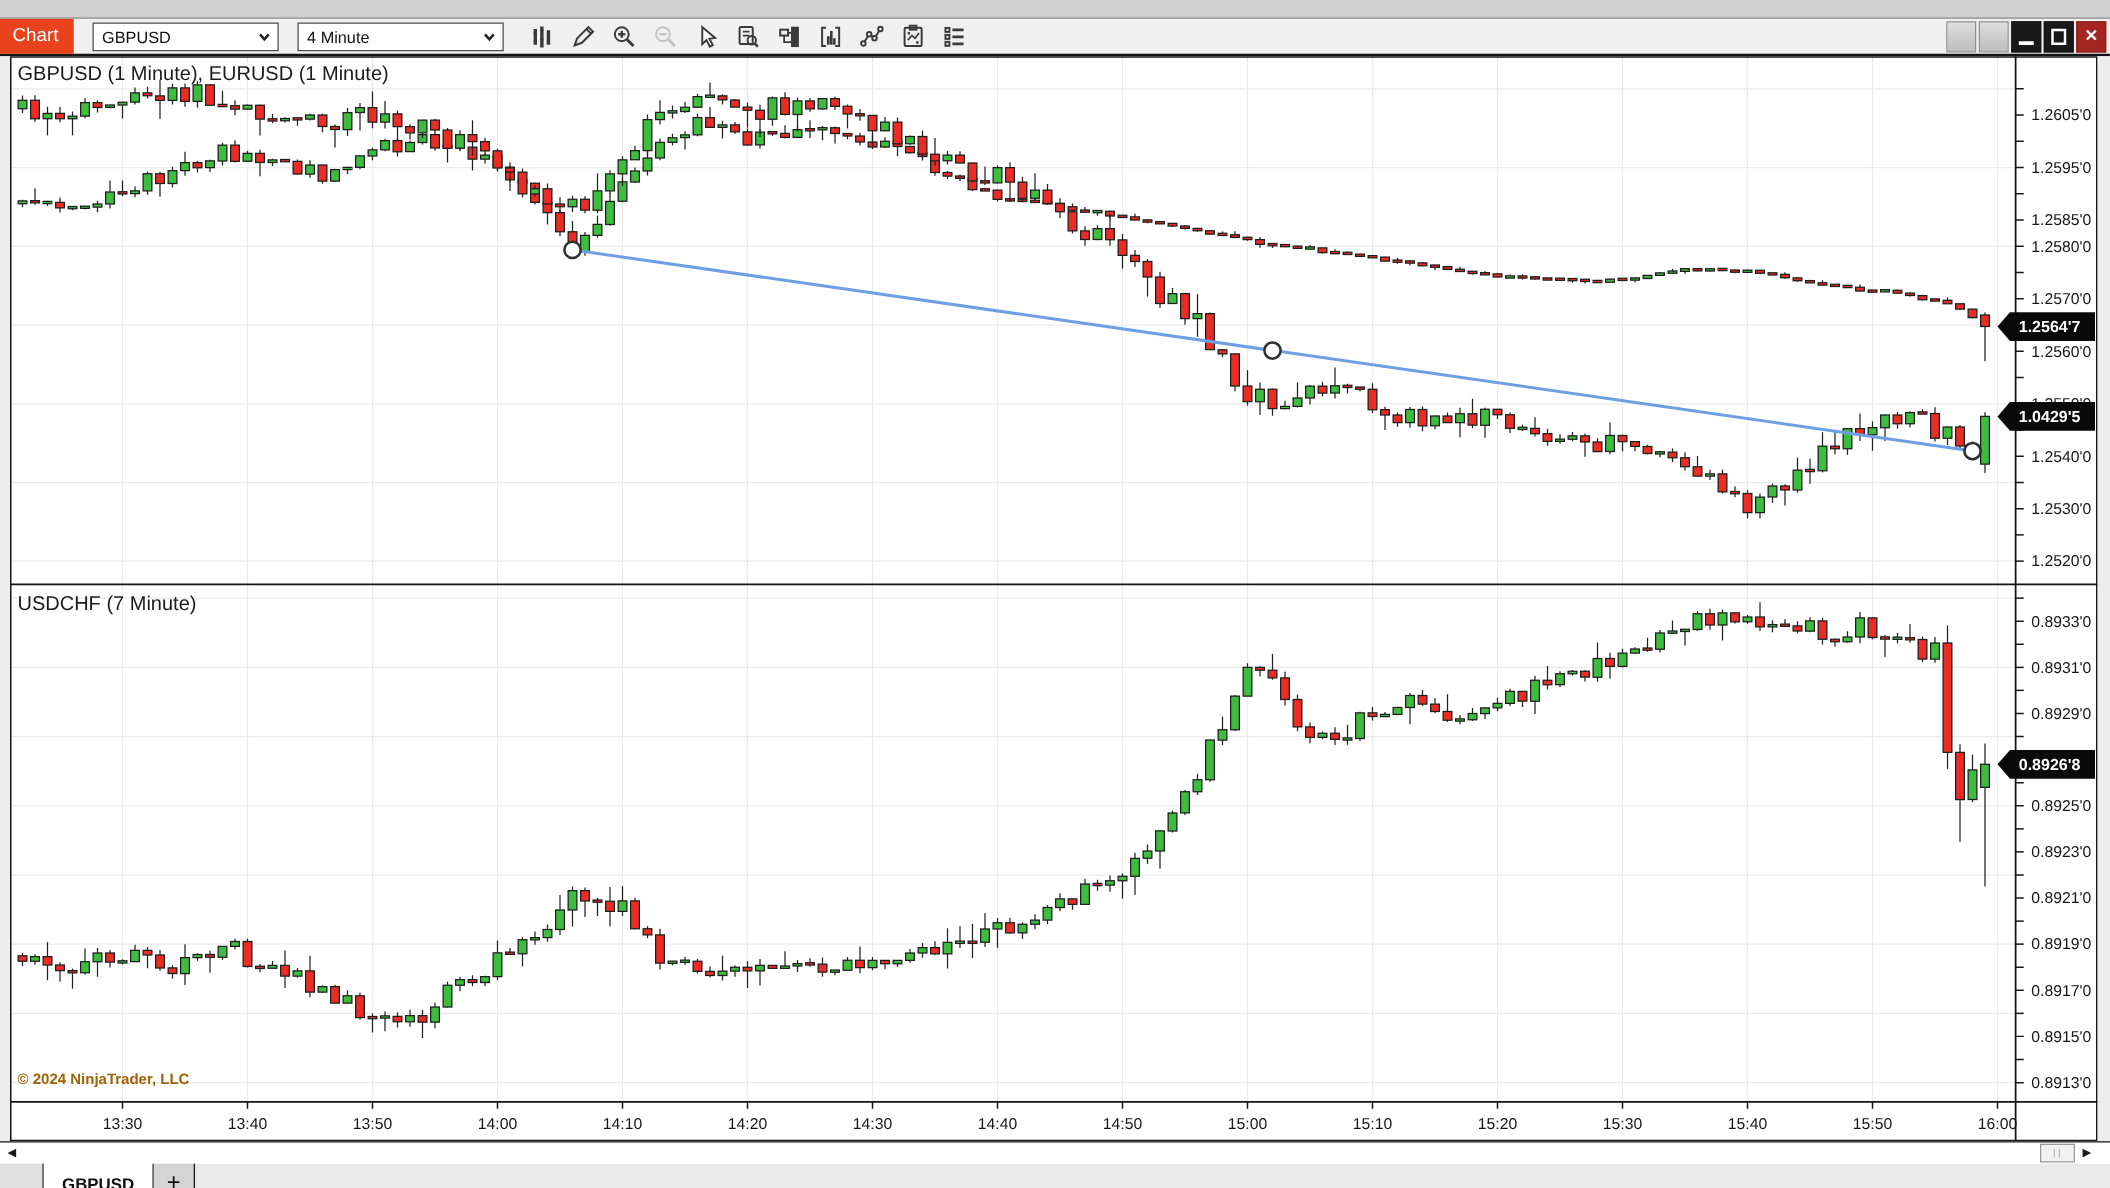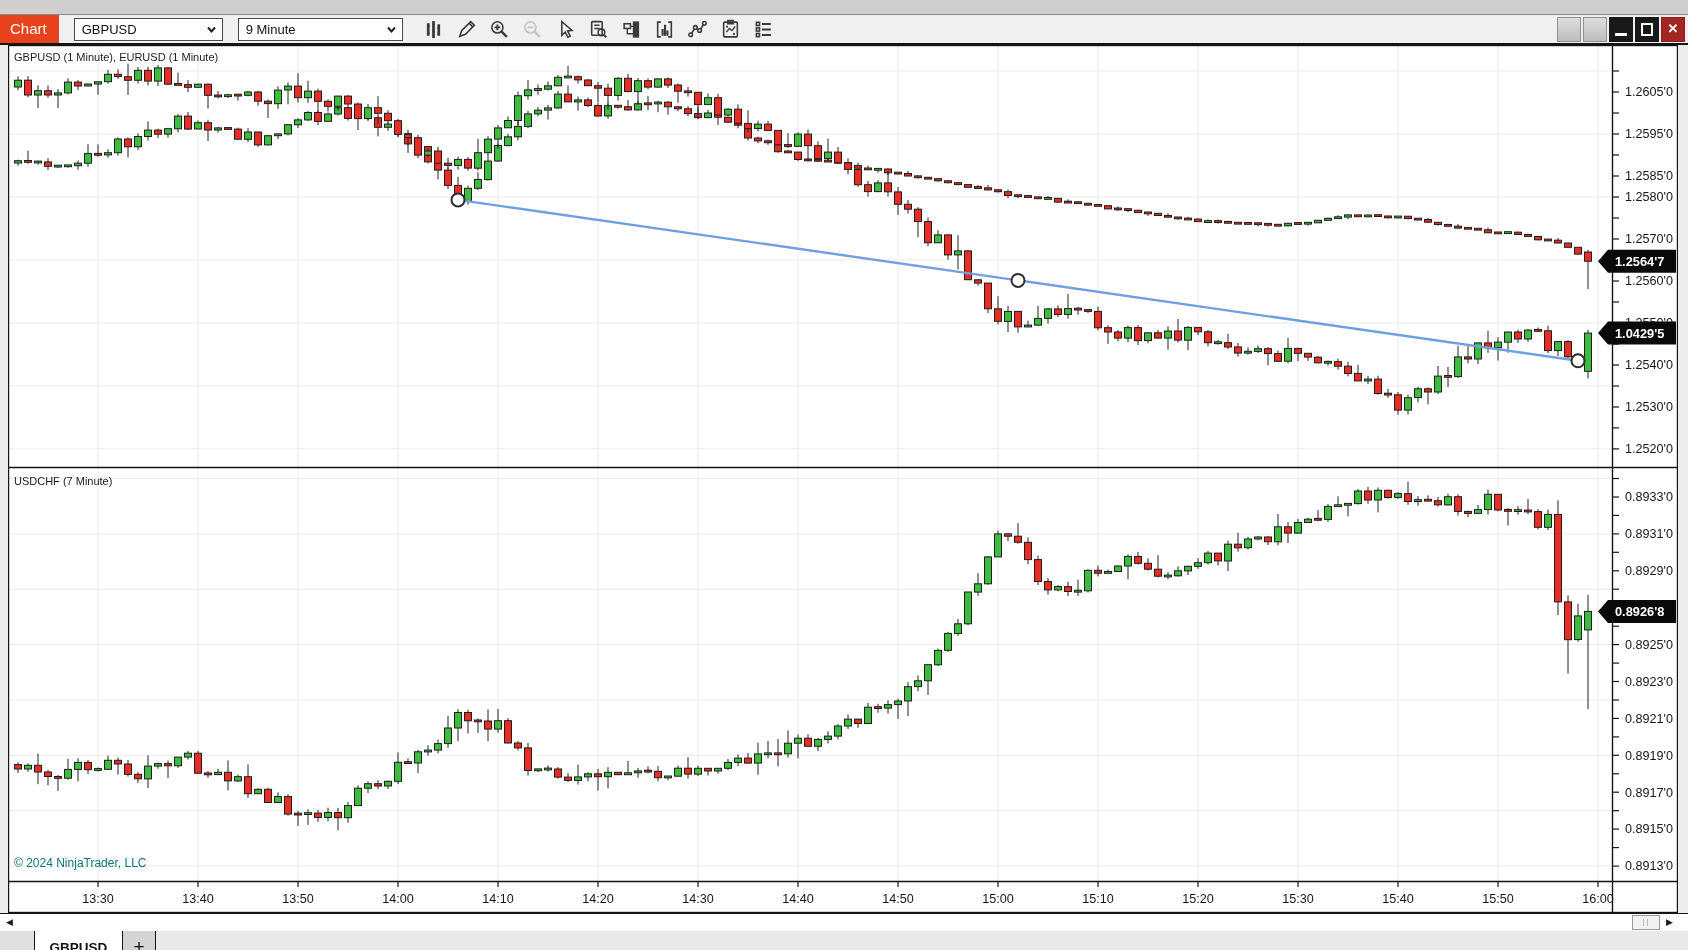--- a/index.html
+++ b/index.html
@@ -16,24 +16,24 @@
   #win-buttons{position:absolute;right:3px;top:2px;display:flex;}
   .wbtn{width:22px;height:23px;margin-left:2px;border:1px solid #8f8f8f;background:linear-gradient(#dedede,#bdbdbd);position:relative;}
   .wbtn.dark{background:#181818;border-color:#181818;}
   .wbtn.close{background:#a32622;border-color:#8c1f1c;color:#fff;font-size:13px;font-weight:bold;text-align:center;line-height:21px;}
   .wbtn .minbar{position:absolute;left:5px;right:5px;bottom:5px;height:3px;background:#fff;}
   .wbtn .maxsq{position:absolute;left:5px;top:5px;right:5px;bottom:5px;border:2px solid #fff;}
   
   #left-strip{position:absolute;left:0;top:30px;width:8px;height:868px;background:#ededed;}
   #right-strip{position:absolute;left:1678px;top:30px;width:10px;height:868px;background:#ededed;}
   #chartwrap{position:absolute;left:8px;top:30px;width:1670px;height:868px;background:#fff;}
-  .panel-label{position:absolute;left:6px;font-size:11px;color:#1b1b1b;white-space:nowrap;text-align:right;}
+  .panel-label{position:absolute;left:6px;font-size:16px;color:#1b1b1b;white-space:nowrap;text-align:right;}
   #panel1-label{top:6px;}
   #panel2-label{top:430px;}
-  #copyright{position:absolute;left:6px;top:811px;font-size:12px;color:#0f766e;}
+  #copyright{position:absolute;left:6px;top:811px;font-size:12px;color:#a16207;font-weight:bold;}
   
   #hscroll{position:absolute;left:0;top:898px;width:1688px;height:18px;background:#fff;border-top:1px solid #141414;border-bottom:1px solid #141414;}
   .scroll-arrow{position:absolute;top:1px;width:15px;height:14px;font-size:9px;line-height:14px;text-align:center;color:#1a1a1a;}
   #scroll-left{left:2px;}
   #scroll-right{right:11px;}
   #scroll-thumb{position:absolute;top:1px;right:28px;width:26px;height:13px;border:1px solid #9a9a9a;background:#f2f2f2;}
   #scroll-thumb:before,#scroll-thumb:after{content:"";position:absolute;top:3px;bottom:3px;width:1px;background:#bdbdbd;}
   #scroll-thumb:before{left:10px;} #scroll-thumb:after{left:14px;}
   
   #tabbar{position:absolute;left:0;top:916px;width:1688px;height:34px;background:#e9e9e9;}
@@ -108,21 +108,21 @@
 <div id="win">
   <div id="toolbar">
     <div id="chart-title">Chart</div>
     <div class="combo" id="instrument-combo">
       <span>GBPUSD</span>
       <svg width="13" height="13" viewBox="0 0 13 13">
           <path d="M3 4.5l3.5 4 3.5-4" fill="none" stroke="#222" stroke-width="2"></path>
         </svg>
     </div>
     <div class="combo" id="interval-combo">
-      <span>9 Minute</span>
+      <span>4 Minute</span>
       <svg width="13" height="13" viewBox="0 0 13 13">
           <path d="M3 4.5l3.5 4 3.5-4" fill="none" stroke="#222" stroke-width="2"></path>
         </svg>
     </div>
     <div id="tool-icons">
         <span class="tbtn">
           <svg width="21" height="21" viewBox="0 0 20 20" fill="none" stroke="#3a3a3a" stroke-width="1.5">
             <use href="#sym-candles"></use>
           </svg>
         </span>

